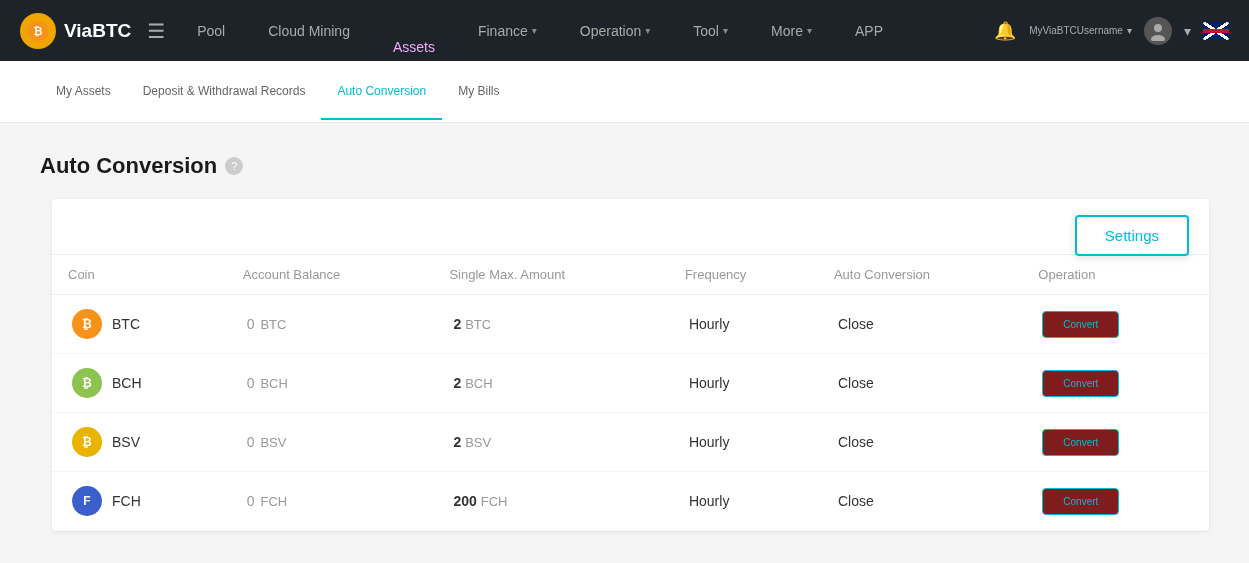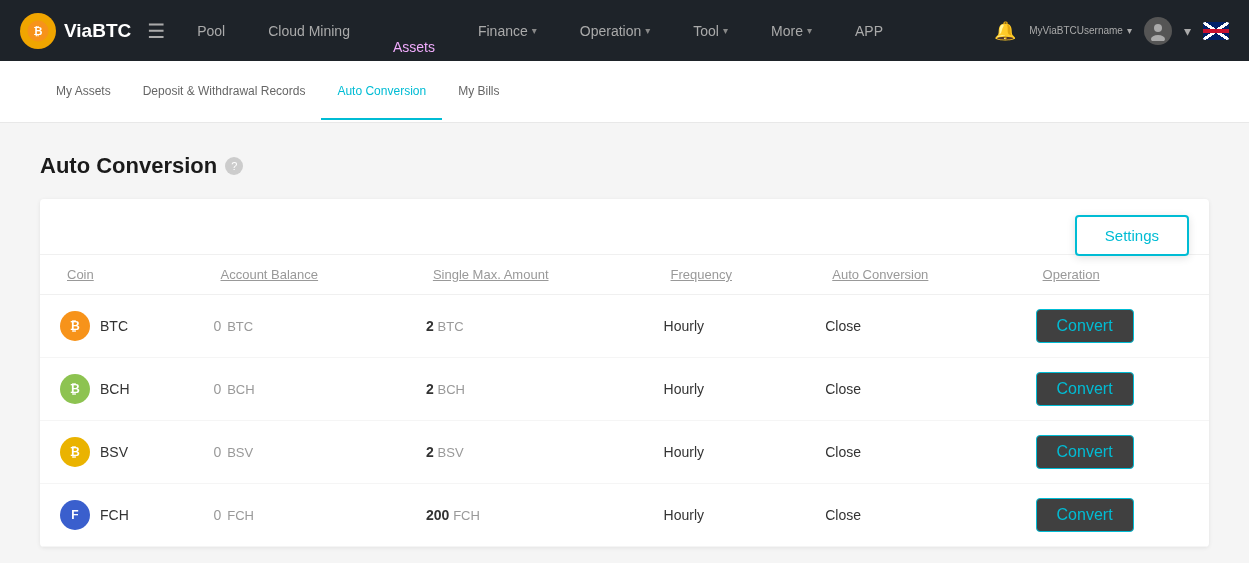--- a/index.html
+++ b/index.html
@@ -104,20 +104,21 @@
       color: white; font-size: 11px; cursor: pointer;
     }
 
     
     .table-card {
       background: white;
       border-radius: 4px;
       box-shadow: 0 1px 4px rgba(0,0,0,0.08);
       overflow: hidden;
       position: relative;
+      margin-left: 12px;
     }
     .settings-btn-container {
       position: absolute;
       top: 16px;
       right: 20px;
       z-index: 5;
     }
     .settings-btn {
       background: white;
       border: 2px solid #00bcd4;
@@ -134,27 +135,26 @@
     .data-table {
       width: 100%;
       border-collapse: collapse;
       margin-top: 55px;
     }
     .data-table thead tr {
       border-top: 1px solid #f0f0f0;
       border-bottom: 1px solid #f0f0f0;
     }
     .data-table th {
-      padding: 12px 27px;
+      padding: 12px 16px;
       text-align: left;
       color: #999;
       font-size: 13px;
       font-weight: 400;
       background: white;
-      text-decoration: underline;
     }
     .data-table td {
       padding: 14px 20px;
       color: #333;
       font-size: 14px;
       border-bottom: 1px solid #f5f5f5;
     }
     .coin-cell {
       display: flex; align-items: center; gap: 10px;
     }
@@ -170,26 +170,26 @@
     .coin-icon.bsv { background: #eab300; }
     .coin-icon.fch { background: #3a5fcd; }
 
     .balance-cell .zero { color: #999; }
     .balance-cell .unit { color: #999; margin-left: 2px; font-size: 13px; }
     .max-amount .bold { font-weight: 600; color: #333; }
     .max-amount .unit { color: #999; font-size: 13px; }
     .frequency-cell { color: #00bcd4; }
     .auto-conv-cell { color: #999; }
     .convert-btn {
-      background: #404040;
+      background: #7f1d1d;
       border: 1px solid #00bcd4;
       color: #00bcd4;
       padding: 7px 20px;
       border-radius: 4px;
-      font-size: 16px;
+      font-size: 10px;
       cursor: pointer;
     }
 
     
     .flag-uk {
       width: 26px; height: 18px;
       position: relative;
       background: #012169;
       border-radius: 2px;
       overflow: hidden;

